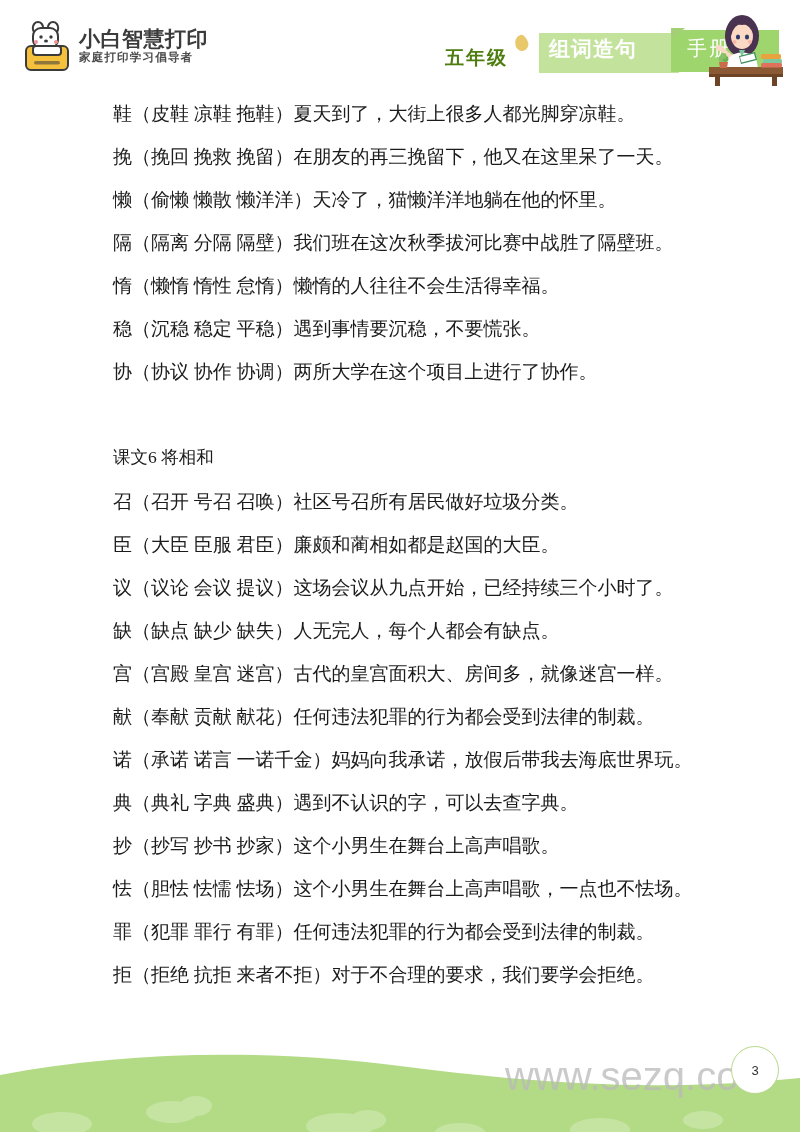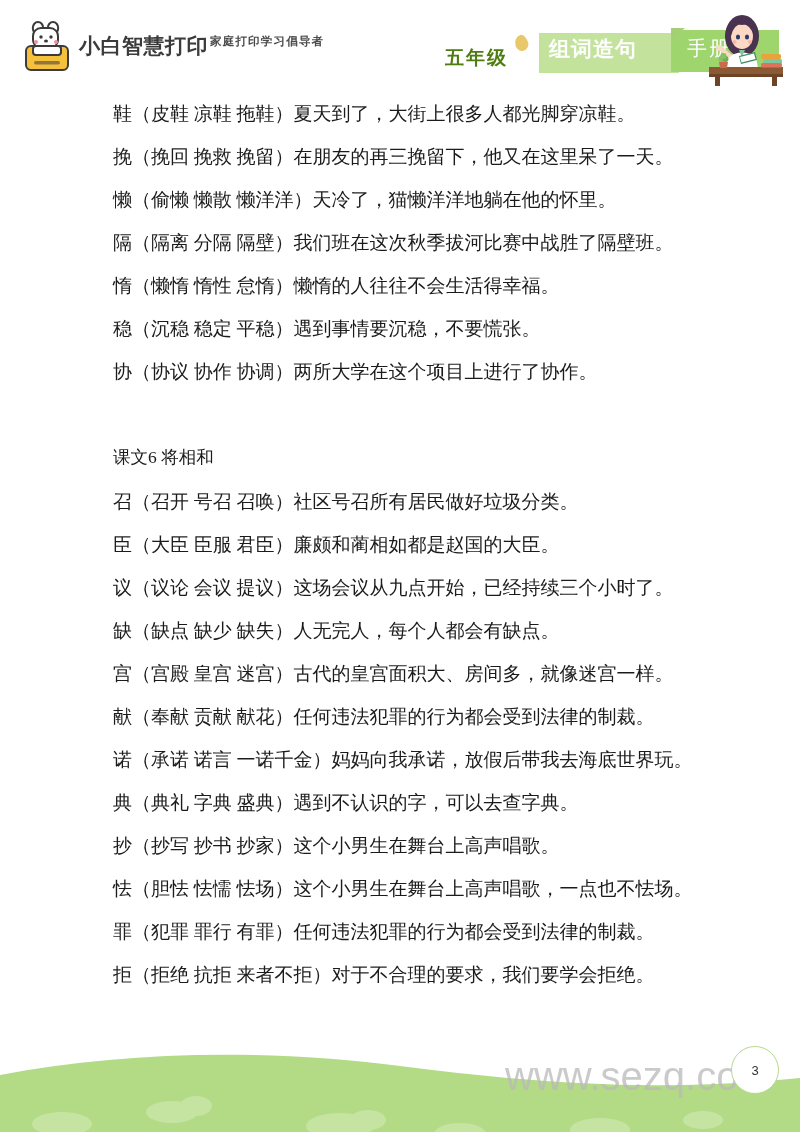--- a/index.html
+++ b/index.html
@@ -32,21 +32,21 @@
     align-items: center;
     gap: 9px;
   }
   .printer-mascot {
     position: relative;
     width: 46px;
     height: 52px;
   }
   .brand-text {
     display: flex;
-    flex-direction: row;
+    flex-direction: column;
     justify-content: center;
     gap: 2px;
   }
   .brand-name {
     font-family: "DejaVu Sans", sans-serif;
     font-size: 21px;
     font-weight: bold;
     color: #3b3b3b;
     letter-spacing: 0.5px;
     line-height: 1;

